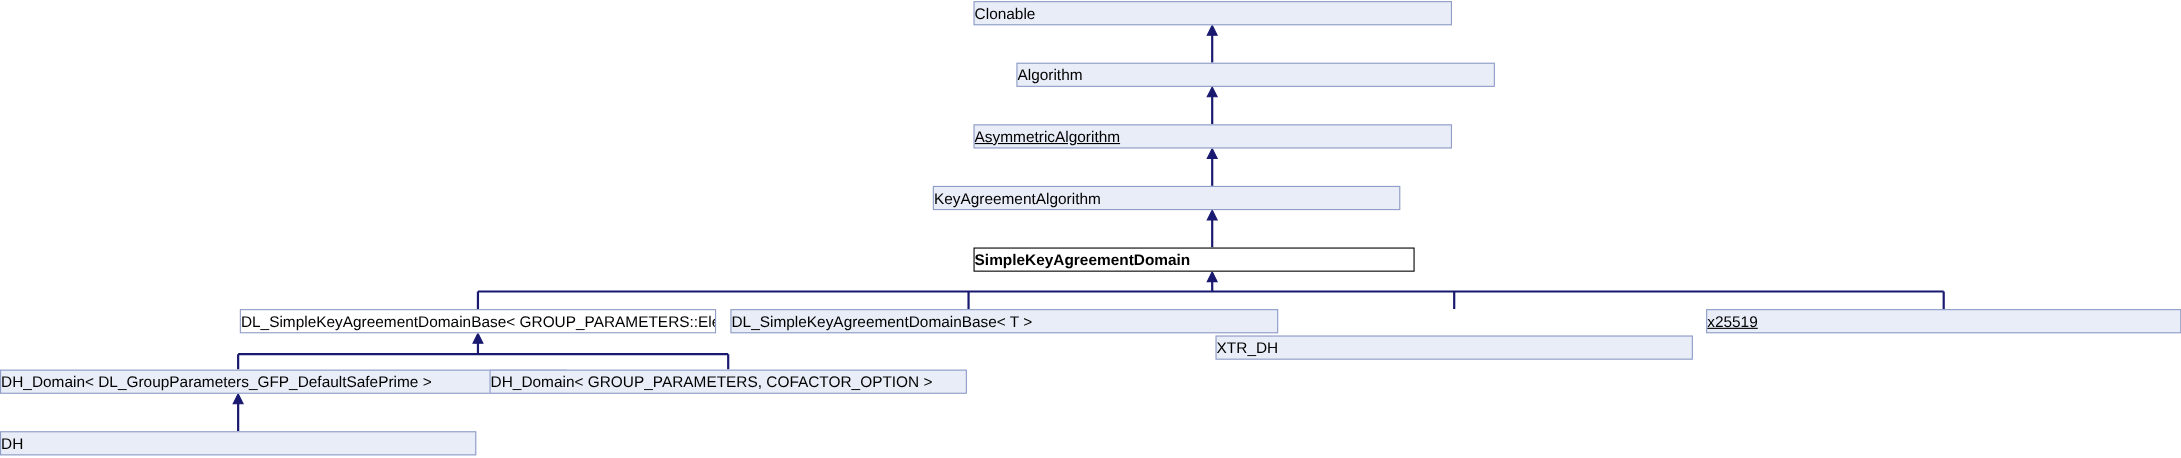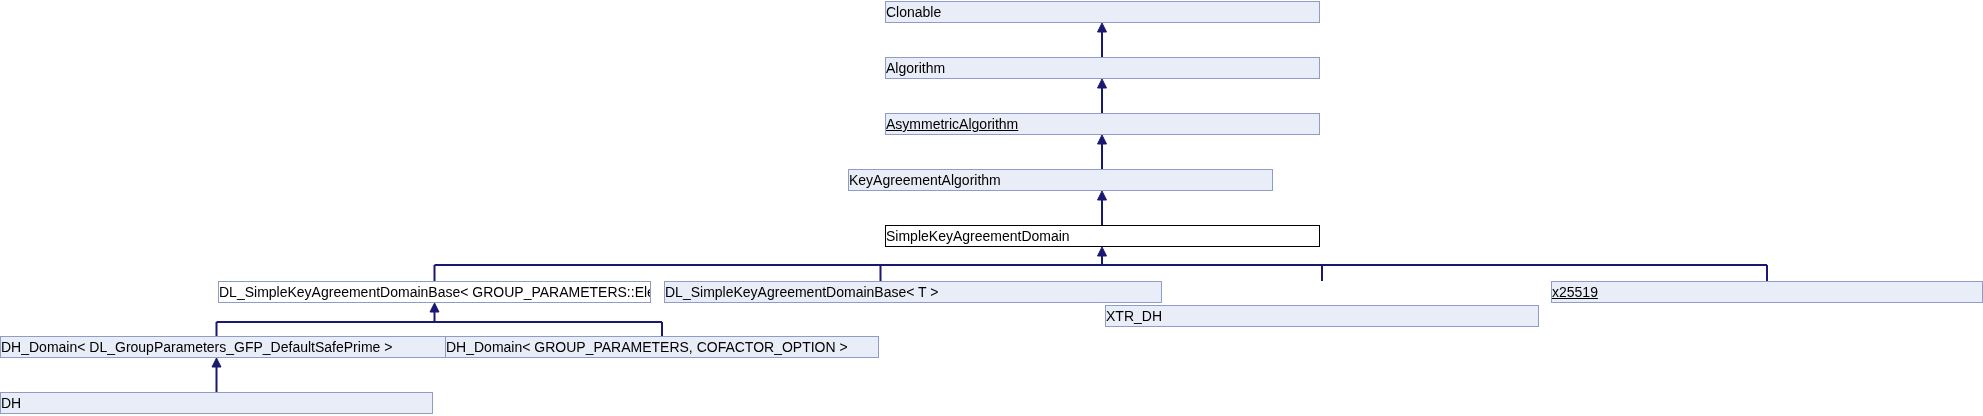--- a/index.html
+++ b/index.html
@@ -106,27 +106,27 @@
     </g>
 
     <g>
       <path d="M216.5 392 L216.5 364"></path>
       <polygon points="216.5,358 212,367 221,367"></polygon>
     </g>
   </svg>
 
   <div class="node" style="left:885px; top:1px; width:435px;">Clonable</div>
 
-  <div class="node" style="left:885px; top:57px; width:435px;">Algorithm</div>
+  <div class="node" style="left:924px; top:57px; width:435px;">Algorithm</div>
 
   <div class="node" style="left:885px; top:113px; width:435px;text-decoration:underline;">AsymmetricAlgorithm</div>
 
   <div class="node" style="left:848px; top:169px; width:425px;">KeyAgreementAlgorithm</div>
 
-  <div class="node current" style="left:885px; top:225px; width:435px;">SimpleKeyAgreementDomain</div>
+  <div class="node current" style="left:885px; top:225px; width:401px;font-weight:bold;">SimpleKeyAgreementDomain</div>
 
   <div class="node plain" style="left:218px; top:281px; width:433px;">DL_SimpleKeyAgreementDomainBase&lt; GROUP_PARAMETERS::Element &gt;</div>
 
   <div class="node" style="left:664px; top:281px; width:498px;">DL_SimpleKeyAgreementDomainBase&lt; T &gt;</div>
 
   <div class="node" style="left:1105px; top:281px; width:434px;margin-top:24px;">XTR_DH</div>
 
   <div class="node" style="left:1551px; top:281px; width:432px;text-decoration:underline;">x25519</div>
 
   <div class="node" style="left:0px; top:336px; width:515px;">DH_Domain&lt; DL_GroupParameters_GFP_DefaultSafePrime &gt;</div>

